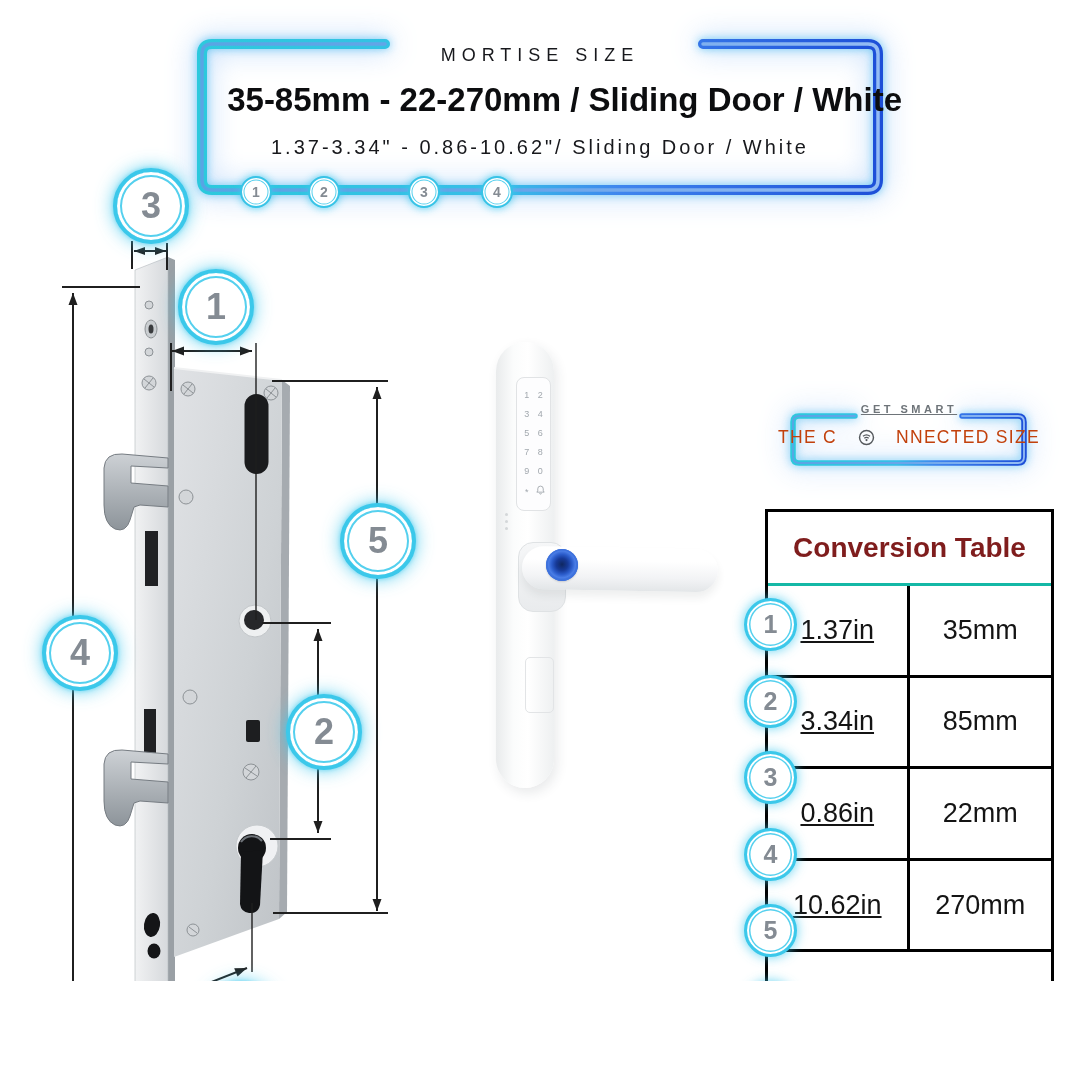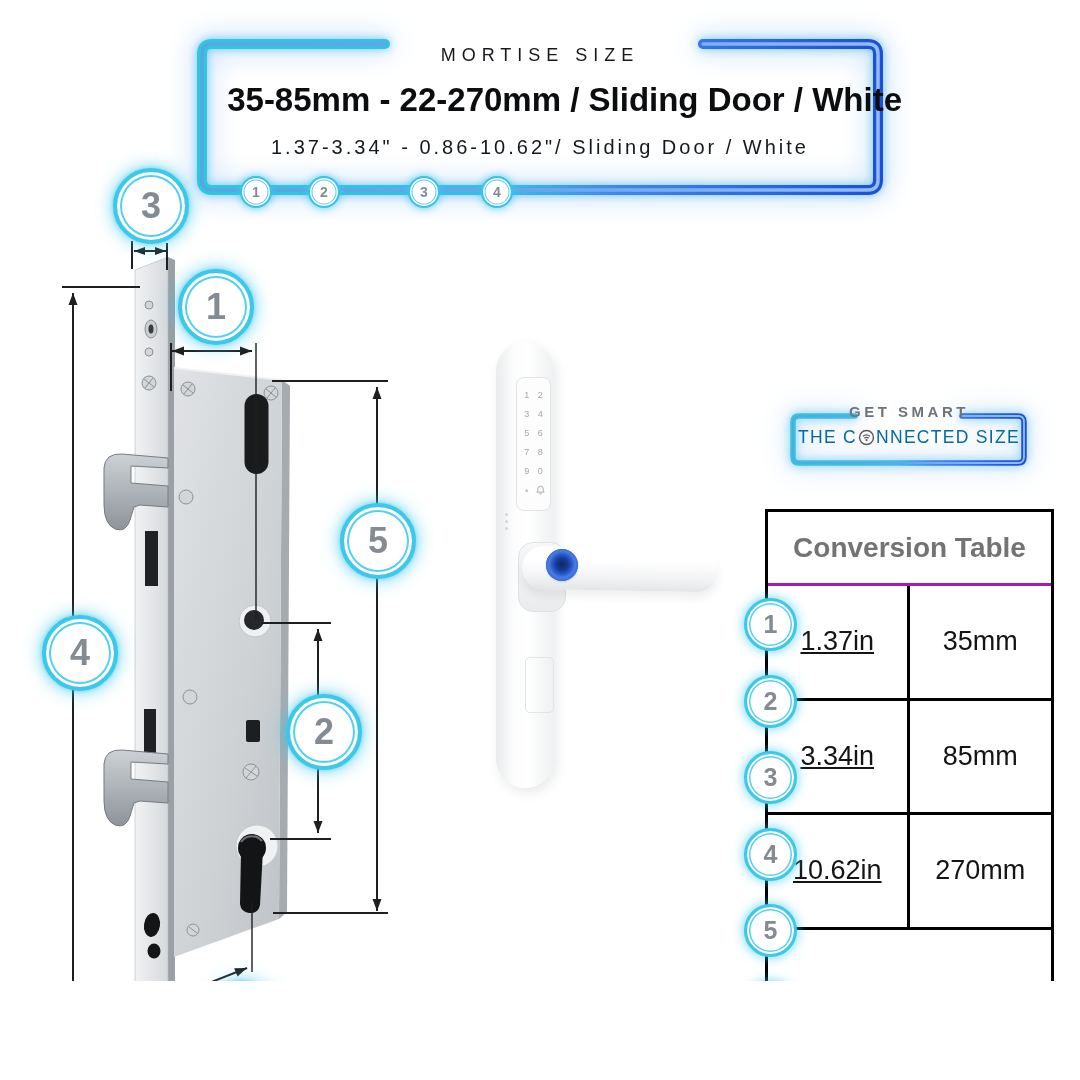--- a/index.html
+++ b/index.html
@@ -42,30 +42,30 @@
   .arm{left:522px;top:546px;width:196px;height:43px;border-radius:22px;
       background:linear-gradient(180deg,#ffffff 30%,#f2f3f5 70%,#e3e6e8 100%);
       box-shadow:0 6px 9px rgba(40,45,55,.08);transform:rotate(1.1deg);transform-origin:12px 50%;}
   .fp{left:546px;top:549px;width:32px;height:32px;border-radius:50%;
       background:radial-gradient(circle at 50% 48%, #0f2760 0%, #173a98 26%, #2b5ccb 44%,
                  #4a7de6 58%, #336ad6 70%, #2c57ba 82%, #3c6fd6 100%);
       box-shadow:inset 0 0 0 1.5px #3f72dd, 0 1px 2px rgba(0,0,0,.15);}
   .kc{left:525px;top:657px;width:27px;height:54px;border-radius:5px;border:1.5px solid #e2e4e6;}
 
   
-  .brand-tag{left:793px;top:403px;width:232px;text-align:center;font-size:15px;
-      letter-spacing:3.5px;font-weight:700;color:#6e7479;}
+  .brand-tag{left:793px;top:403px;width:232px;text-align:center;font-size:11px;
+      letter-spacing:3.5px;font-weight:700;color:#6e7479;text-decoration:underline;}
   .brand-name{left:768px;top:427px;width:282px;display:flex;align-items:center;justify-content:center;
-      font-size:17.5px;letter-spacing:1.3px;color:#0369a1;}
+      font-size:17.5px;letter-spacing:1.3px;color:#c2410c;gap:20px;}
 
   
   .ctable{left:765px;top:509px;width:289px;height:535px;border:3px solid #000;background:#fff;
       box-sizing:border-box;display:flex;flex-direction:column;}
-  .ct-title{height:71px;border-bottom:3px solid #a21caf;display:flex;align-items:center;
-      justify-content:center;font-size:28px;font-weight:700;color:#737373;}
+  .ct-title{height:71px;border-bottom:3px solid #14b8a6;display:flex;align-items:center;
+      justify-content:center;font-size:28px;font-weight:700;color:#7f1d1d;}
   .ct-row{flex:1;display:grid;grid-template-columns:1fr 1fr;border-bottom:3px solid #000;}
   .ct-row:last-child{border-bottom:none;}
   .ct-cell{display:flex;align-items:center;justify-content:center;font-size:27px;color:#141414;}
   .ct-cell.l{border-right:3px solid #000;text-decoration:underline;}
 </style>
 </head>
 <body>
 
 <div class="canvas">
 
@@ -295,20 +295,24 @@
     <div class="ct-title">Conversion Table</div>
     <div class="ct-row">
       <div class="ct-cell l">1.37in</div>
       <div class="ct-cell">35mm</div>
     </div>
     <div class="ct-row">
       <div class="ct-cell l">3.34in</div>
       <div class="ct-cell">85mm</div>
     </div>
     <div class="ct-row">
+      <div class="ct-cell l">0.86in</div>
+      <div class="ct-cell">22mm</div>
+    </div>
+    <div class="ct-row">
       <div class="ct-cell l">10.62in</div>
       <div class="ct-cell">270mm</div>
     </div>
     <div class="ct-row">
     </div>
   </div>
 
   <div class="abs co co-md" style="left:744px;top:598px">
       <span>1</span>
     </div>

